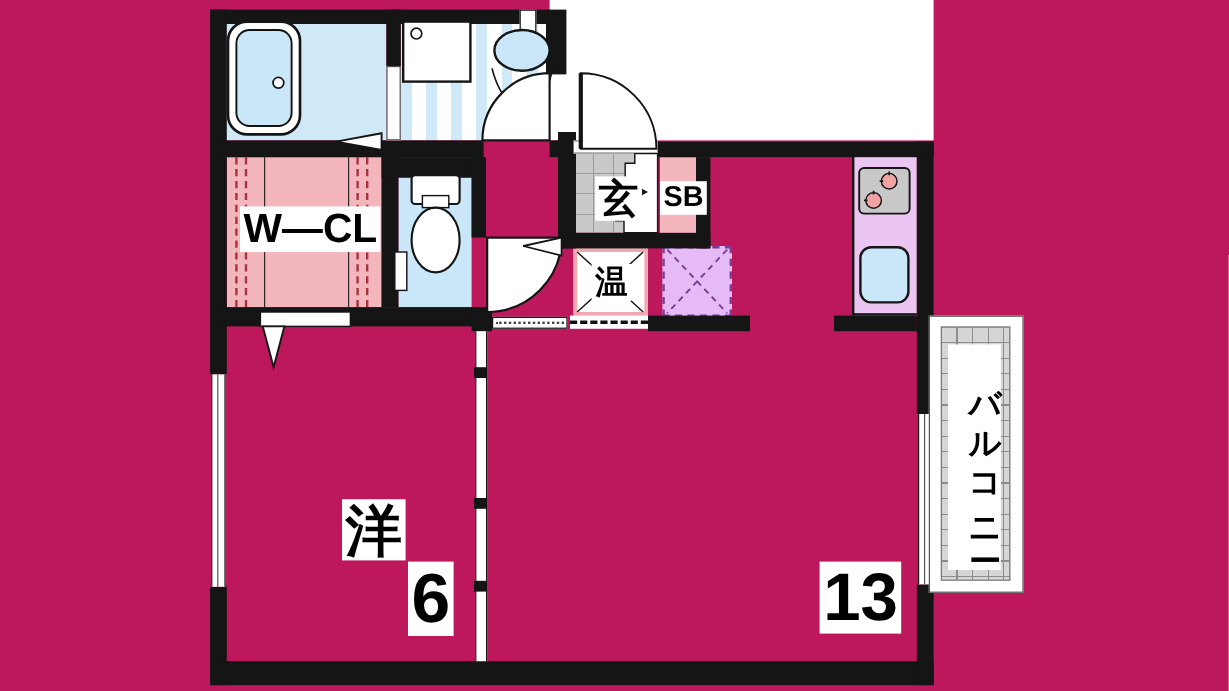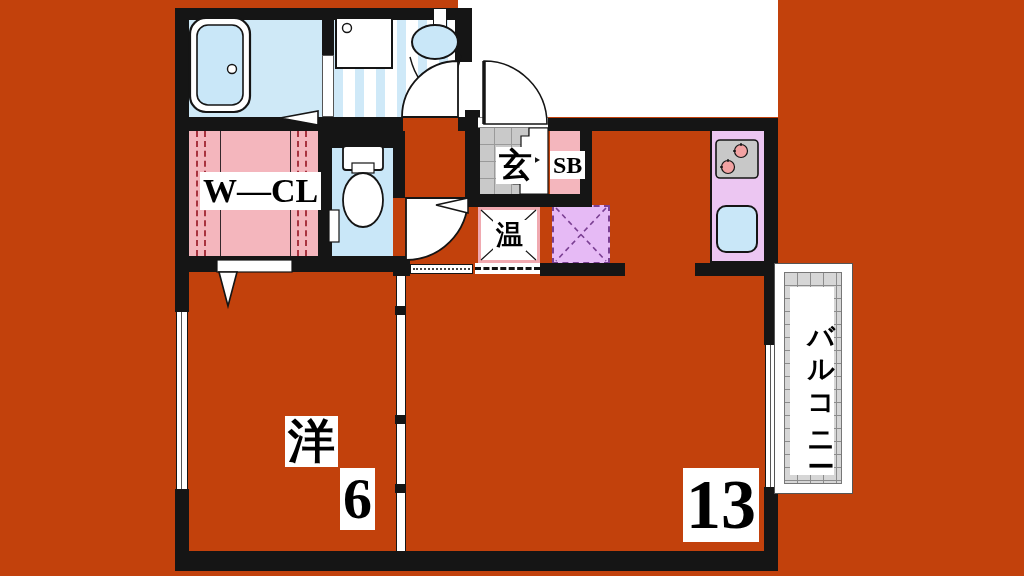--- a/index.html
+++ b/index.html
@@ -1,17 +1,17 @@
 <!DOCTYPE html>
 <html><head>
 <meta charset="utf-8">
 <style>
   html,body{margin:0;padding:0;background:#fff;}
-  #plan{position:relative;width:1024px;height:576px;background:#c2410c;overflow:hidden;
-        font-family:Liberation Serif, serif;}
+  #plan{position:relative;width:1024px;height:576px;background:#be185d;overflow:hidden;
+        font-family:Liberation Sans, sans-serif;}
   .abs{position:absolute;}
   .wall{position:absolute;background:#151515;}
   .floor{
     background-image:linear-gradient(to bottom,
       #fbf3c9 0px,#fbf3c9 12px,#52452a 12px,#13.2px,
       #52452a 12px,#52452a 13.2px,
       #edc892 13.2px,#edc892 25.2px,#52452a 25.2px,#52452a 26.4px,
       #edc892 26.4px,#edc892 38.4px,#52452a 38.4px,#52452a 39.6px,
       #ffffff 39.6px,#ffffff 51.6px,#52452a 51.6px,#52452a 52.8px);
     background-size:100% 52.8px;background-repeat:repeat;
@@ -159,15 +159,15 @@
 
     <rect x="717" y="206" width="40" height="46" rx="9" fill="#c9e7f8" stroke="#151515" stroke-width="2"></rect>
   </svg>
 
   <div class="lbl" style="left:200px;top:172px;font-size:34px;">W—CL</div>
   <div class="lbl" style="left:496px;top:147px;font-size:33px;">玄</div>
   <div class="lbl" style="left:550px;top:151px;font-size:24px;">SB</div>
   <div class="lbl" style="left:493px;top:220px;font-size:27px;">温</div>
   <div class="lbl" style="left:285px;top:416px;font-size:47px;">洋</div>
   <div class="lbl" style="left:340px;top:468px;font-size:58px;">6</div>
-  <div class="lbl" style="left:683px;top:468px;font-size:70px;">13</div>
+  <div class="lbl" style="left:683px;top:468px;font-size:56px;">13</div>
   <div class="lbl" style="left:790px;top:287px;width:44px;height:184px;font-size:27px;writing-mode:vertical-rl;text-orientation:upright;letter-spacing:6px;text-align:center;padding:2px 0;">バルコニー</div>
 </div>
 
 </body></html>

